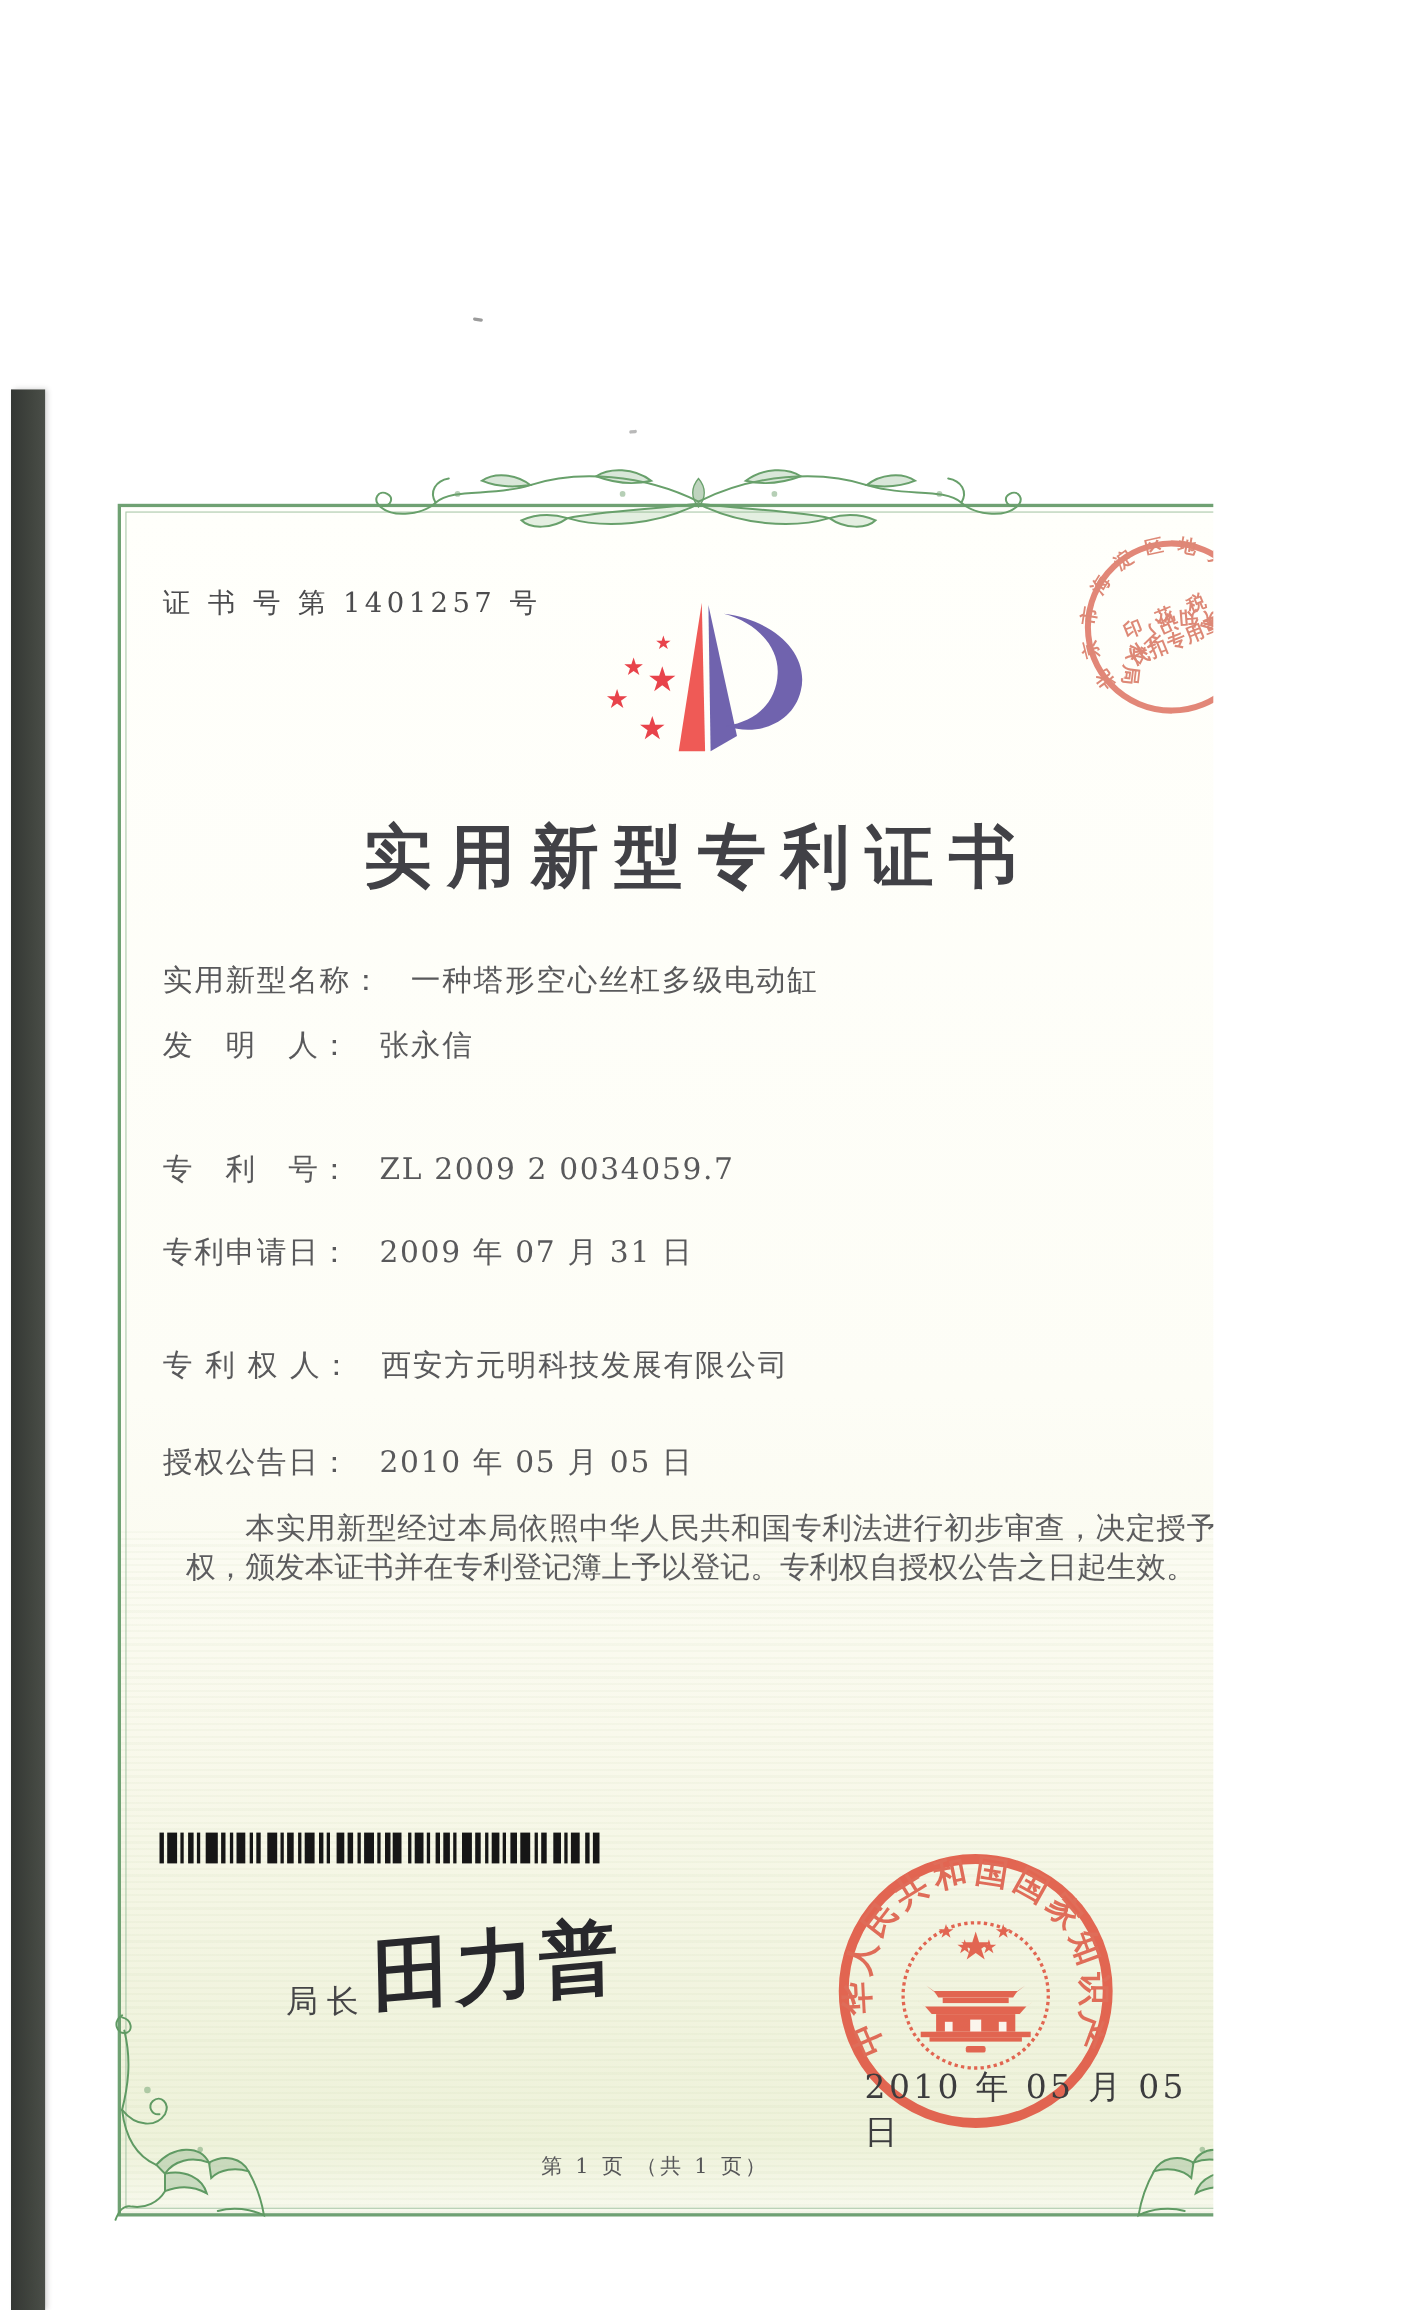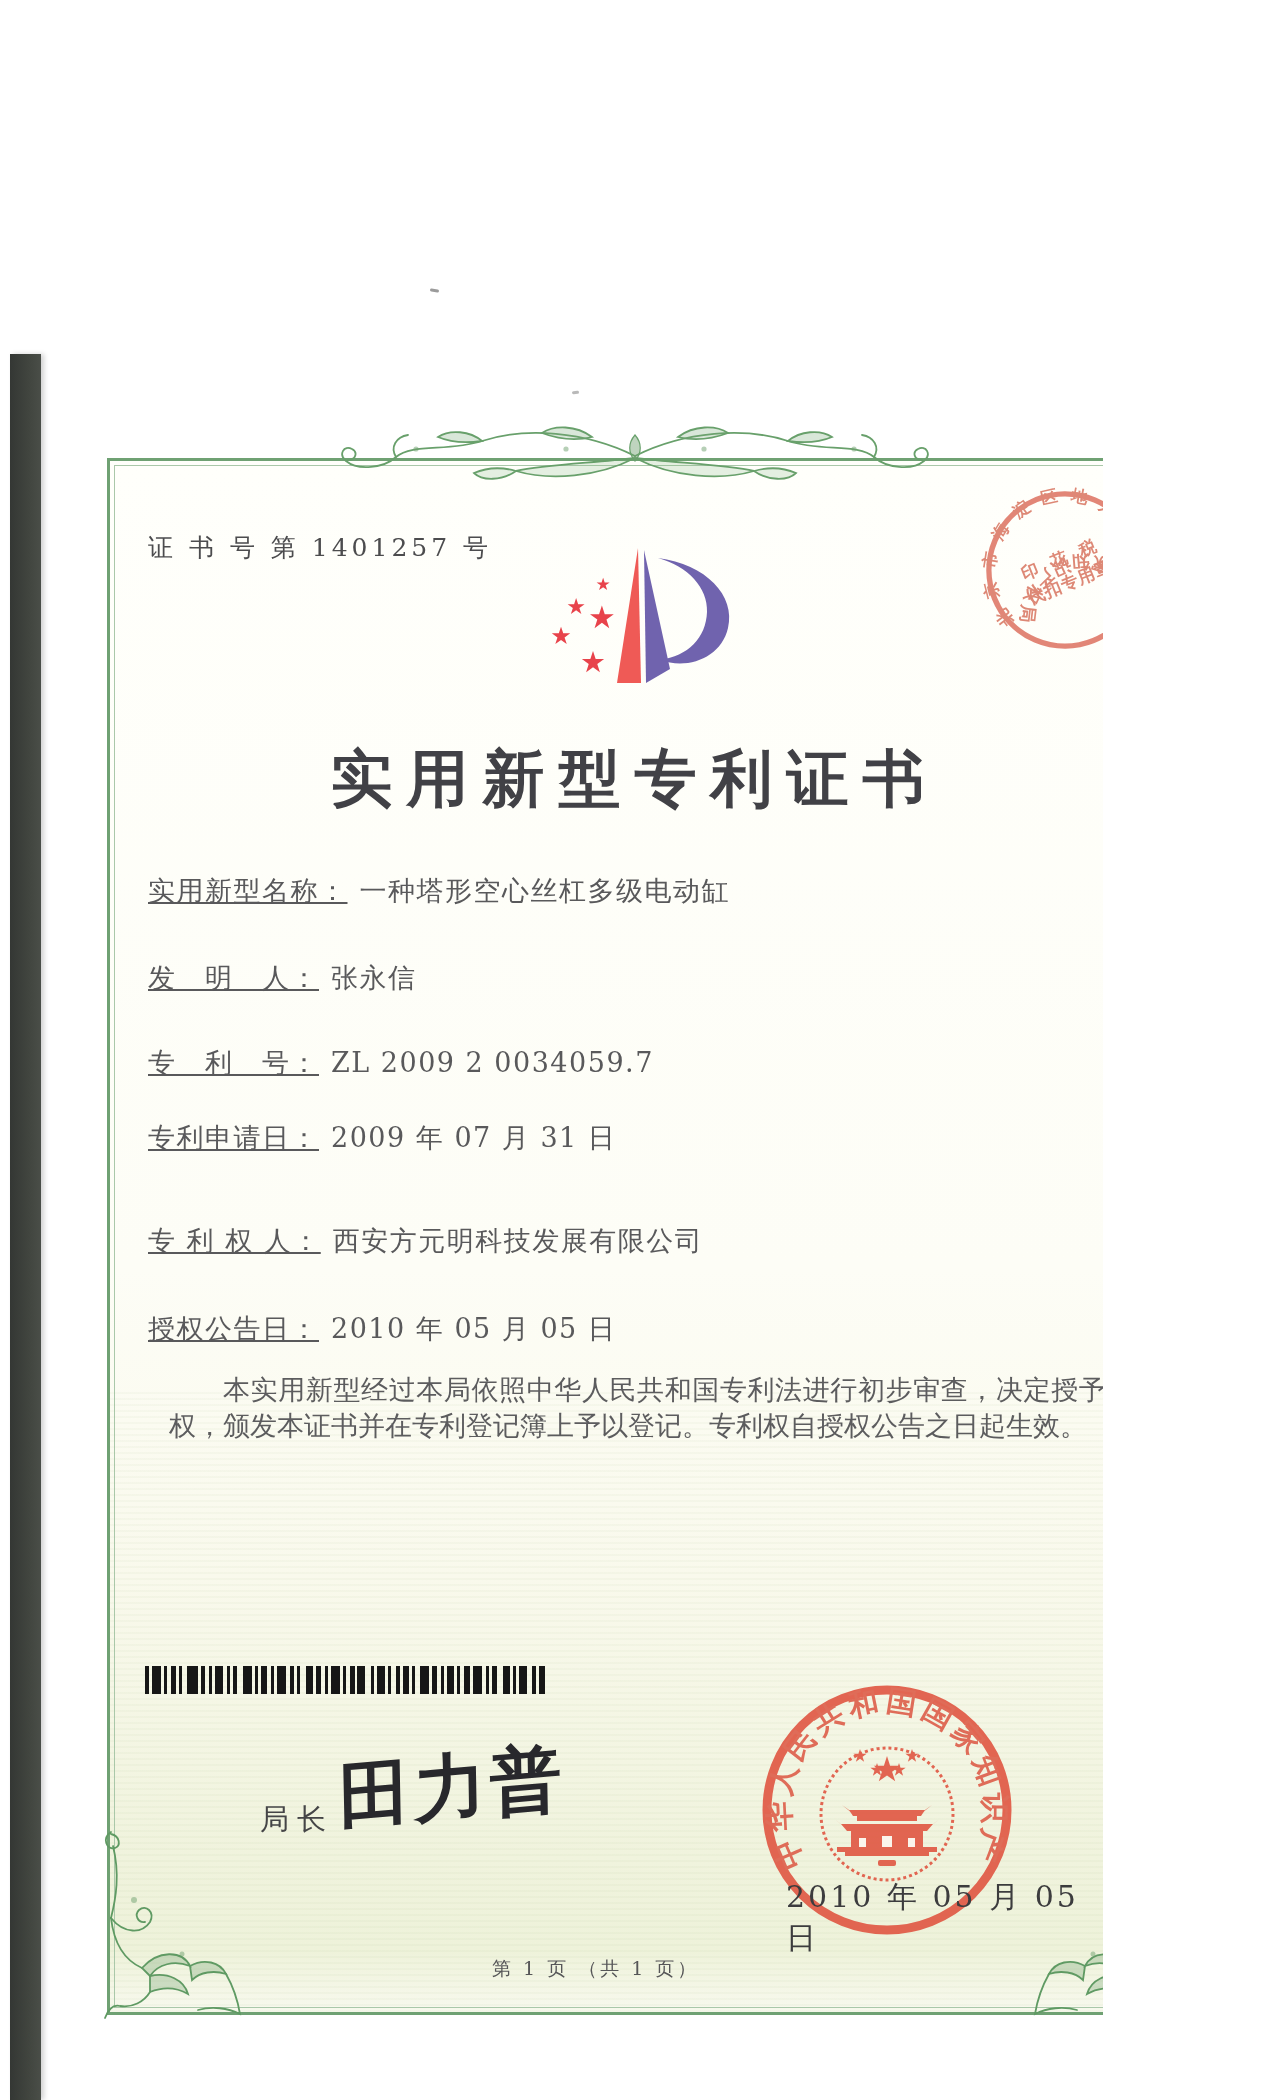--- a/index.html
+++ b/index.html
@@ -29,21 +29,21 @@
     position:absolute;left:0;right:0;bottom:0;height:40%;
     background:repeating-linear-gradient(0deg,rgba(140,170,110,.05) 0 2px,rgba(255,255,255,0) 2px 6px);
     pointer-events:none;
   }
   #cert-no{left:148px;top:531px;font-size:25px;letter-spacing:4px;color:#4c4c4e;}
   #title{
     left:107px;top:701px;width:1055px;text-align:center;
     font-size:62px;font-weight:600;letter-spacing:14px;color:#414146;margin-top:36px;
   }
   .field-row{left:148px;font-size:27px;color:#59595b;letter-spacing:1.5px;white-space:nowrap;}
-  .field-row .lbl{margin-right:12px;text-decoration:underline;}
+  .field-row .lbl{margin-right:26px;}
   #body-text{
     left:133px;top:1372px;width:992px;font-size:27px;line-height:36px;
     color:#5c5c5e;text-align:justify;margin-left:36px;
   }
   #body-text p{margin:0;text-indent:2em;}
   #barcode{left:145px;top:1666px;width:400px;height:28px;}
   #barcode .bar{position:absolute;top:0;height:100%;background:#161616;}
   #director-label{left:260px;top:1800px;font-size:29px;letter-spacing:8px;color:#454547;}
   #signature{
     left:338px;top:1738px;width:270px;font-size:72px;font-weight:bold;color:#28282c;
@@ -117,21 +117,21 @@
       <text x="21" y="146" font-size="24">★</text>
       <text x="53" y="174" font-size="29">★</text>
     </g>
   </svg>
 
   <div id="title" class="abs">实用新型专利证书</div>
 
   <div class="abs field-row" style="top:873px;">
     <span class="lbl">实用新型名称：</span><span>一种塔形空心丝杠多级电动缸</span>
   </div>
-  <div class="abs field-row" style="top:960px;">
+  <div class="abs field-row" style="top:932px;">
     <span class="lbl">发　明　人：</span><span>张永信</span>
   </div>
   <div class="abs field-row" style="top:1045px;">
     <span class="lbl">专　利　号：</span><span>ZL 2009 2 0034059.7</span>
   </div>
   <div class="abs field-row" style="top:1120px;">
     <span class="lbl">专利申请日：</span><span>2009 年 07 月 31 日</span>
   </div>
   <div class="abs field-row" style="top:1223px;">
     <span class="lbl">专 利 权 人：</span><span>西安方元明科技发展有限公司</span>

